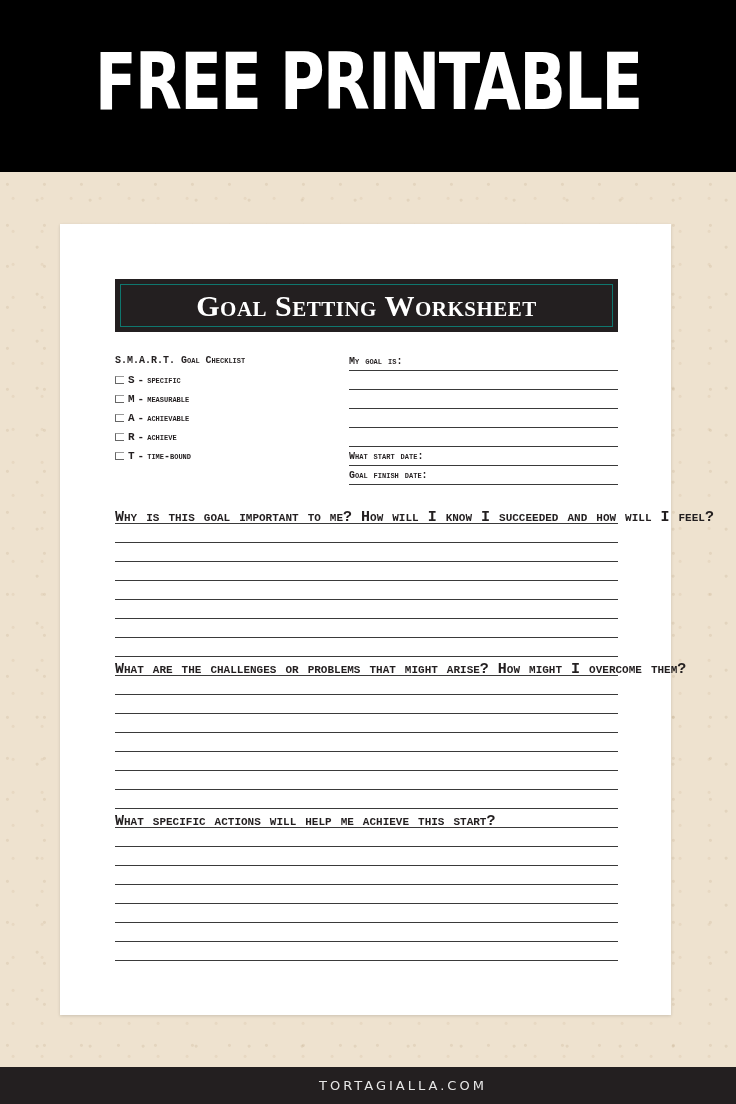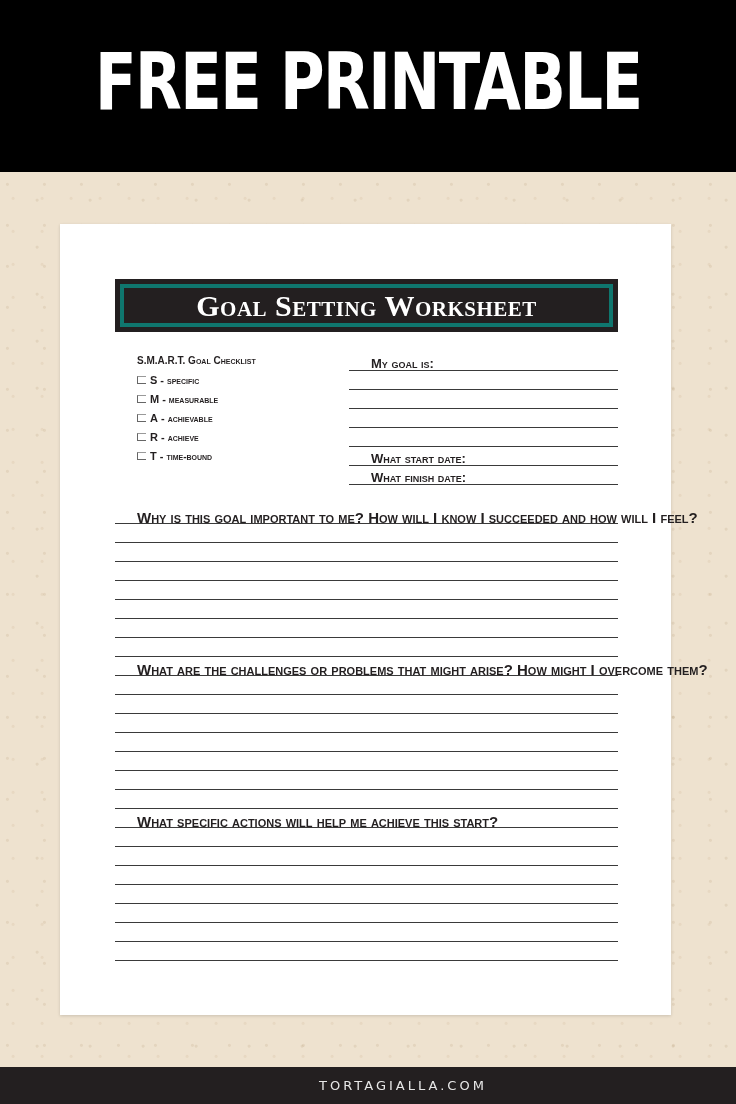--- a/index.html
+++ b/index.html
@@ -8,29 +8,29 @@
   .banner-text { color:#fff; font-family:"DejaVu Sans", sans-serif; font-weight:bold; font-size:78px; letter-spacing:-2px; transform:scaleX(0.78); white-space:nowrap; margin-top:-8px; }
   .kraft { position:absolute; left:0; top:172px; width:736px; height:895px;
     background:
       radial-gradient(circle at 20% 30%, rgba(180,150,110,0.18) 0 1px, transparent 2px),
       radial-gradient(circle at 70% 60%, rgba(160,130,90,0.15) 0 1px, transparent 2px),
       radial-gradient(circle at 45% 80%, rgba(190,160,120,0.15) 0 1px, transparent 2px),
       #eee2cf;
     background-size: 37px 41px, 53px 47px, 29px 33px, auto; }
   .paper { position:absolute; left:60px; top:224px; width:611px; height:791px; background:#fff; box-shadow:0 1px 3px rgba(0,0,0,0.15); }
   .title-bar { position:absolute; left:55px; top:55px; width:503px; height:53px; background:#231f20; }
-  .title-inner { position:absolute; left:5px; top:5px; right:5px; bottom:5px; border:4px solid #0f766e; display:flex; align-items:center; justify-content:center; }
+  .title-inner { position:absolute; left:5px; top:5px; right:5px; bottom:5px; border:1px solid #0f766e; display:flex; align-items:center; justify-content:center; }
   .title-text { color:#fff; font-family:"Liberation Serif", serif; font-weight:bold; font-variant:small-caps; font-size:30px; letter-spacing:0.5px; }
-  .sc { font-variant:small-caps; font-weight:bold; color:#231f20; font-family:Liberation Sans, sans-serif;margin-left:22px; }
+  .sc { font-variant:small-caps; font-weight:bold; color:#231f20; font-family:Liberation Mono, monospace; }
   .checklist-title { position:absolute; left:55px; top:131px; font-size:10px; }
   .check-item { position:absolute; left:55px; font-size:10px; display:flex; align-items:center; }
   .cbox { width:9px; height:8px; border-left:1px solid #666; border-top:1px solid #999; border-bottom:1px solid #666; margin-right:4px; box-sizing:border-box; }
   .check-item .letter { font-size:11px; margin-right:3px; }
   .check-item .word { font-size:10px; }
-  .goal-label { position:absolute; left:289px; font-size:13px; }
+  .goal-label { position:absolute; left:289px; font-size:10px; }
   .rule { position:absolute; height:1px; background:#3a3a3a; }
   .q-label { position:absolute; left:55px; font-size:15px; white-space:nowrap; }
   .footer { position:absolute; left:0; top:1067px; width:736px; height:37px; background:#231f20; display:flex; align-items:center; justify-content:center;padding-left:35px; }
   .footer-text { color:#e8e8e8; font-family:"DejaVu Sans", sans-serif; font-size:13px; letter-spacing:3px; }
 </style>
 </head>
 <body>
 
 <div class="banner">
   <div class="banner-text">FREE PRINTABLE</div>
@@ -79,21 +79,21 @@
   </div>
 
   <div class="goal-label sc" style="top:132px">My goal is:</div>
   <div class="rule" style="left:289px; width:269px; top:146px"></div>
   <div class="rule" style="left:289px; width:269px; top:165px"></div>
   <div class="rule" style="left:289px; width:269px; top:184px"></div>
   <div class="rule" style="left:289px; width:269px; top:203px"></div>
   <div class="rule" style="left:289px; width:269px; top:222px"></div>
   <div class="goal-label sc" style="top:227px">What start date:</div>
   <div class="rule" style="left:289px; width:269px; top:241px"></div>
-  <div class="goal-label sc" style="top:246px">What finish date:</div>
+  <div class="goal-label sc" style="top:246px">Goal finish date:</div>
   <div class="rule" style="left:289px; width:269px; top:260px"></div>
 
   <div class="q-label sc" style="top:285px">Why is this goal important to me? How will I know I succeeded and how will I feel?</div>
   <div class="rule" style="left:55px; width:503px; top:299px"></div>
   <div class="rule" style="left:55px; width:503px; top:318px"></div>
   <div class="rule" style="left:55px; width:503px; top:337px"></div>
   <div class="rule" style="left:55px; width:503px; top:356px"></div>
   <div class="rule" style="left:55px; width:503px; top:375px"></div>
   <div class="rule" style="left:55px; width:503px; top:394px"></div>
   <div class="rule" style="left:55px; width:503px; top:413px"></div>

